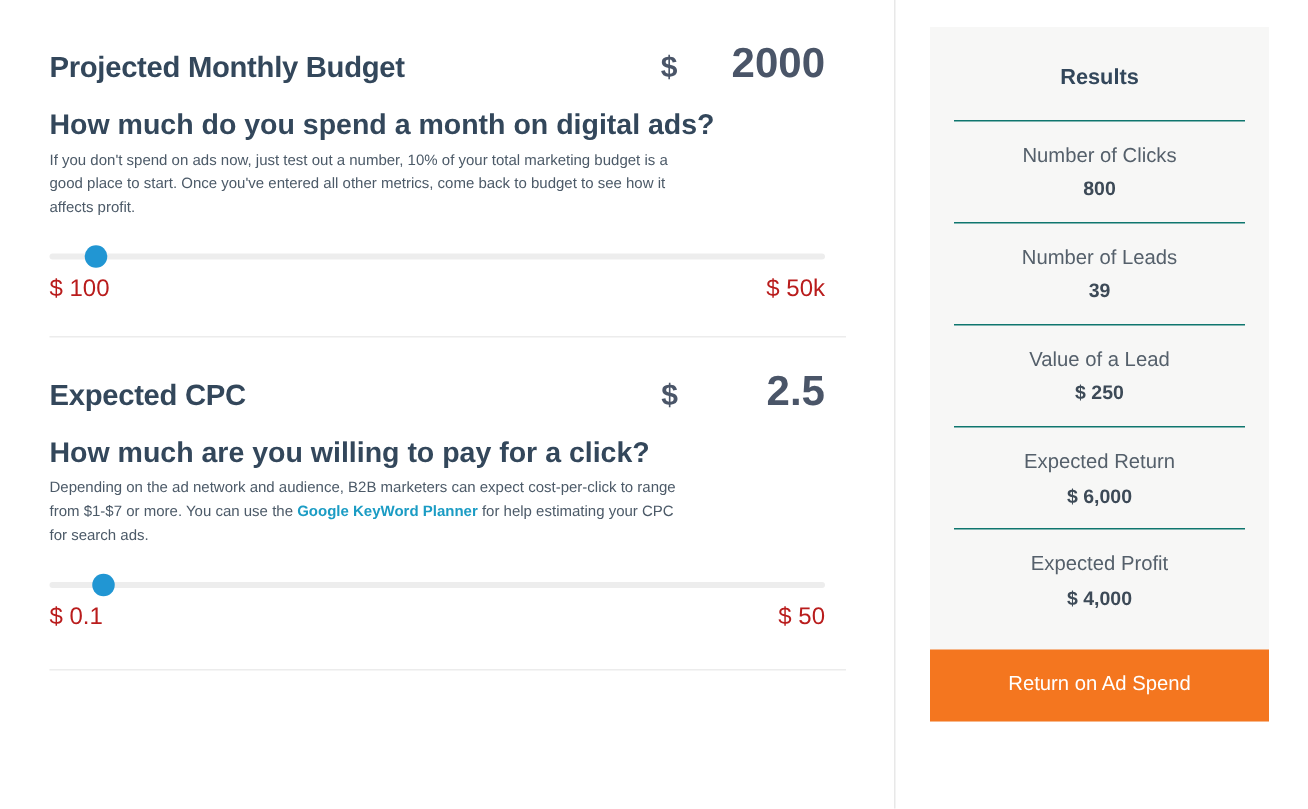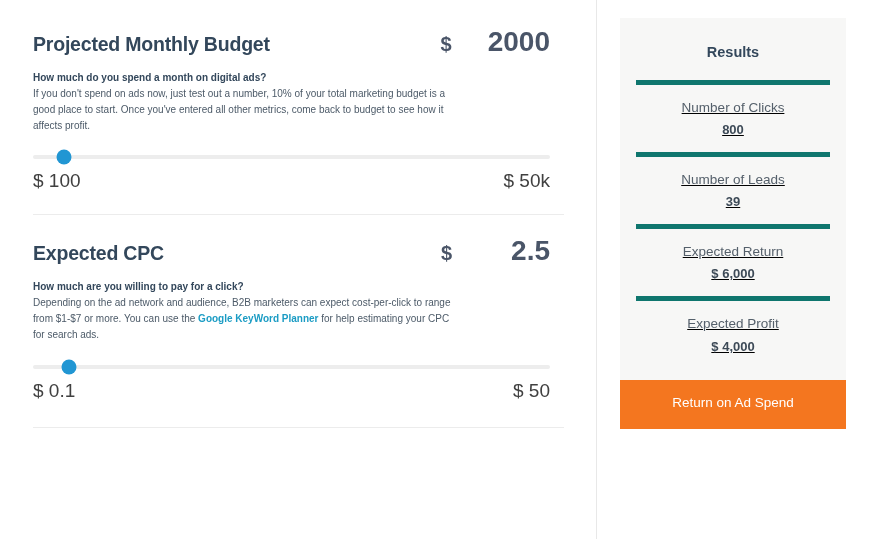--- a/index.html
+++ b/index.html
@@ -65,21 +65,21 @@
   }
   .metric-value {
     font-size: 28px;
     font-weight: bold;
     color: #4a5568;
     min-width: 62px;
     text-align: right;
   }
 
   .metric-question {
-    font-size: 10px;
+    font-size: 19px;
     font-weight: bold;
     color: #33475b;
     margin: 12px 0 0 0;
     line-height: 1.5;
   }
   .metric-desc {
     font-size: 10px;
     color: #4c5a68;
     line-height: 1.58;
     margin: 1px 0 0 0;
@@ -111,22 +111,22 @@
     height: 15px;
     border-radius: 50%;
     background: #2196d3;
     transform: translate(-50%, -50%);
     cursor: pointer;
   }
   .slider-bounds {
     display: flex;
     justify-content: space-between;
     margin-top: 11px;
-    font-size: 19px;
-    color: #404040;
+    font-size: 16px;
+    color: #b91c1c;
   }
 
   .hr {
     border: 0;
     border-top: 1px solid #ececec;
     margin: 22px 32px 0 33px;
   }
   .hr.bottom { margin-top: 25px; }
 
   
@@ -146,24 +146,23 @@
   .results-title {
     text-align: center;
     font-size: 14.5px;
     font-weight: bold;
     color: #33475b;
     padding: 26px 0 20px 0;
     margin: 0;
   }
   .result-row {
     text-align: center;
-    border-top: 5px solid #0f766e;
+    border-top: 1px solid #0f766e;
     margin: 0 16px;
     padding: 14px 0 13px 0;
-    text-decoration: underline;
   }
   .result-label {
     font-size: 13.5px;
     color: #55606b;
     line-height: 1.35;
   }
   .result-value {
     font-size: 13px;
     font-weight: bold;
     color: #3d4a57;
@@ -245,20 +244,24 @@
       <div id="results-rows">
           <div class="result-row">
             <div class="result-label">Number of Clicks</div>
             <div class="result-value">800</div>
           </div>
           <div class="result-row">
             <div class="result-label">Number of Leads</div>
             <div class="result-value">39</div>
           </div>
           <div class="result-row">
+            <div class="result-label">Value of a Lead</div>
+            <div class="result-value">$ 250</div>
+          </div>
+          <div class="result-row">
             <div class="result-label">Expected Return</div>
             <div class="result-value">$ 6,000</div>
           </div>
           <div class="result-row">
             <div class="result-label">Expected Profit</div>
             <div class="result-value">$ 4,000</div>
           </div>
         </div>
 
       <div class="roas-block" style="background: rgb(244, 118, 31);">

